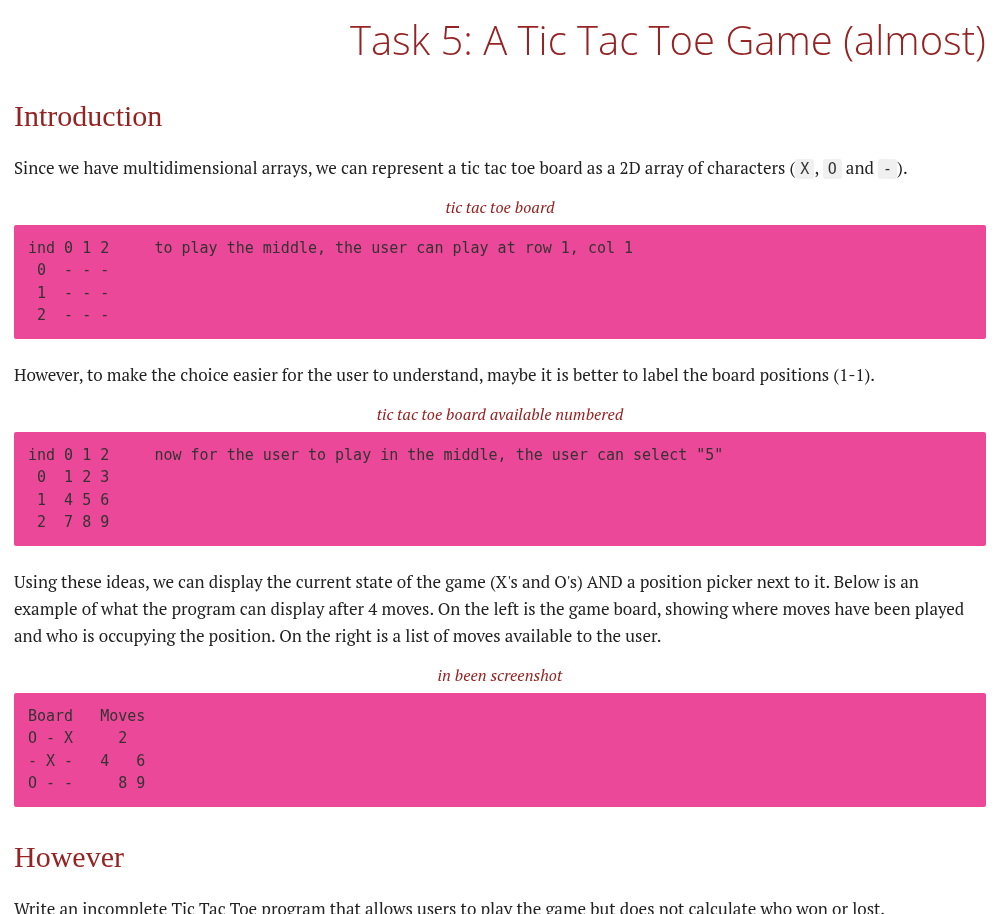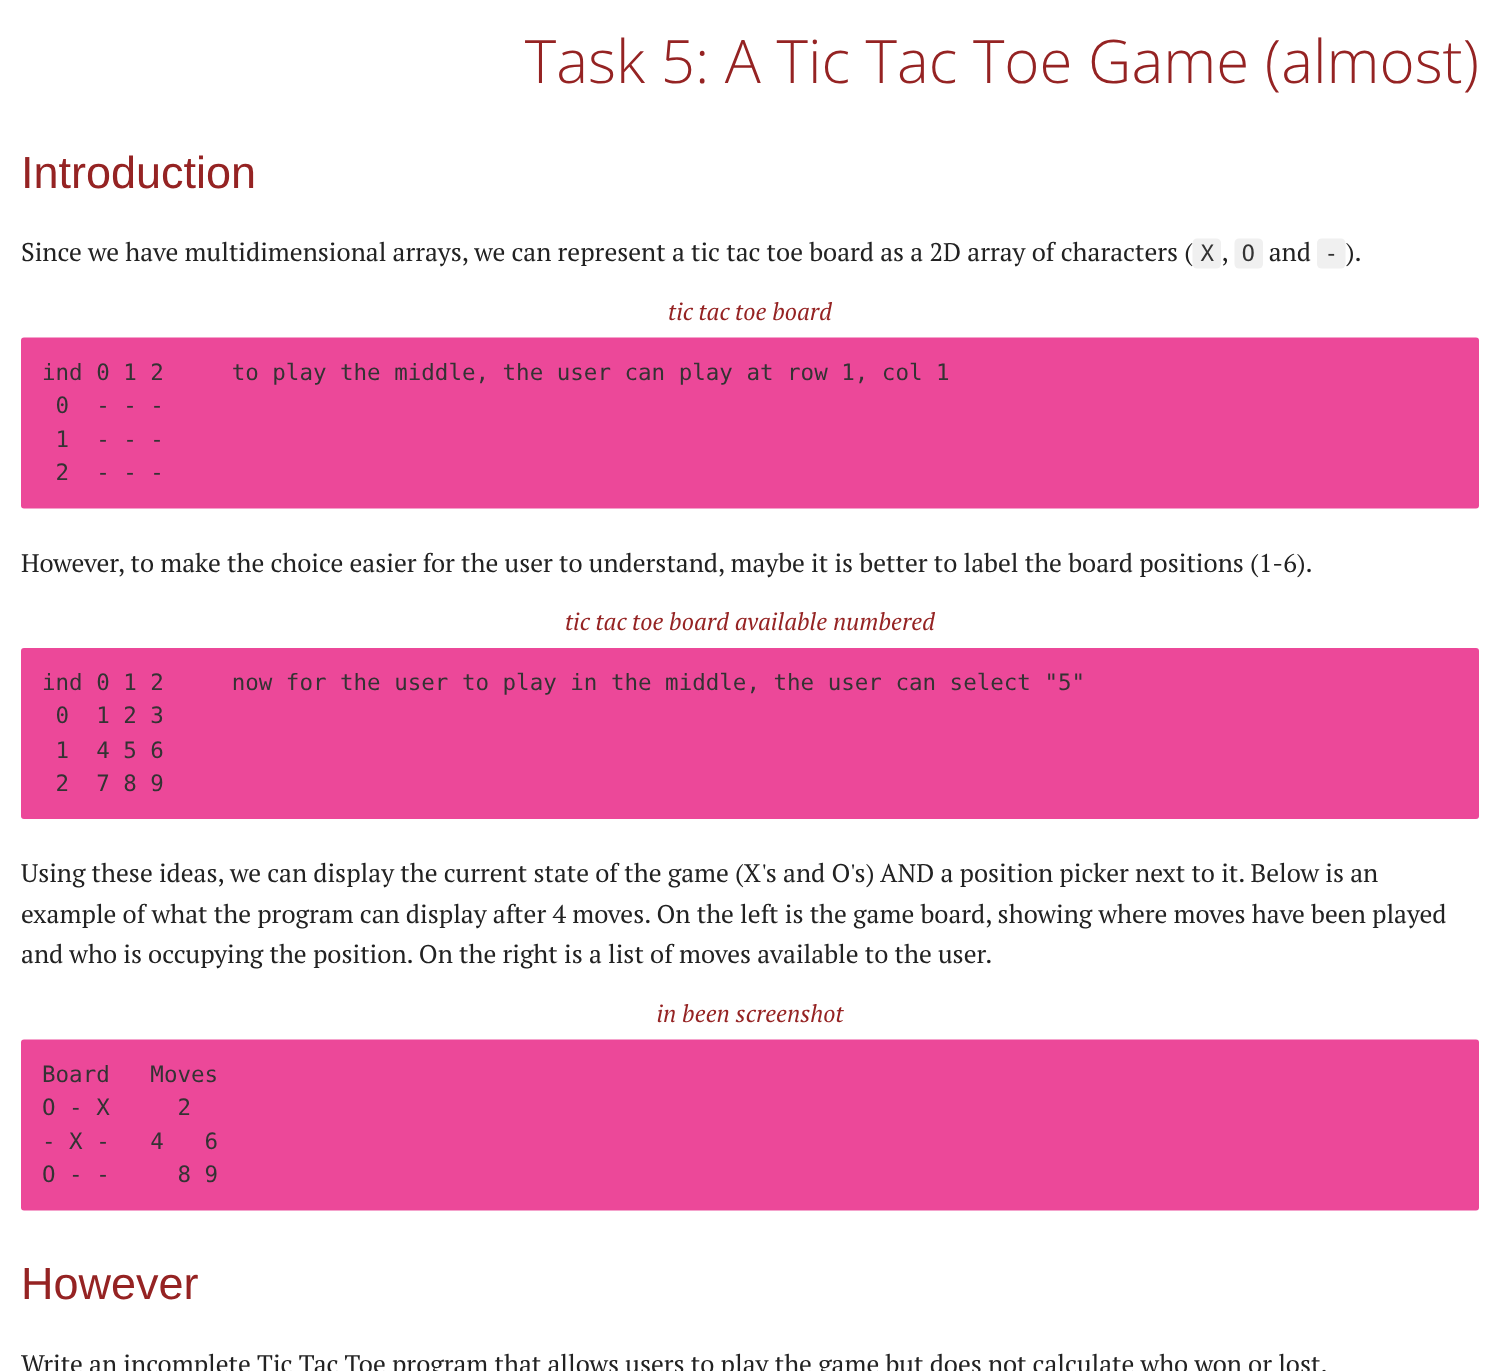--- a/index.html
+++ b/index.html
@@ -18,21 +18,21 @@
     h1 {
       font-family: "Open Sans", "Segoe UI", -apple-system, sans-serif;
       font-weight: 300;
       font-size: 40px;
       color: #952323;
       margin-bottom: 24px;
       line-height: 1.3;
       text-align: right;
     }
     h2 {
-      font-family: Liberation Sans, sans-serif;
+      font-family: Liberation Serif, serif;
       font-weight: 300;
       font-size: 30px;
       color: #952323;
       margin-top: 26px;
       margin-bottom: 14px;
     }
     p {
       font-family: "PT Serif", Georgia, serif;
       font-size: 17px;
       margin-bottom: 14px;
@@ -78,21 +78,21 @@
 <p>
   <span>Since we have multidimensional arrays, we can represent a tic tac toe board as a 2D array of characters (</span><code class="inline">X</code><span>, </span><code class="inline">O</code><span> and </span><code class="inline">-</code><span>).</span>
 </p>
 
 <div class="listing-title">tic tac toe board</div>
 <pre>ind 0 1 2     to play the middle, the user can play at row 1, col 1
  0  - - -
  1  - - -
  2  - - -</pre>
 
-<p>However, to make the choice easier for the user to understand, maybe it is better to label the board positions (1-6).</p>
+<p>However, to make the choice easier for the user to understand, maybe it is better to label the board positions (1-1).</p>
 
 <div class="listing-title">tic tac toe board available numbered</div>
 <pre>ind 0 1 2     now for the user to play in the middle, the user can select "5"
  0  1 2 3
  1  4 5 6
  2  7 8 9</pre>
 
 <p>Using these ideas, we can display the current state of the game (X's and O's) AND a position picker next to it. Below is an example of what the program can display after 4 moves. On the left is the game board, showing where moves have been played and who is occupying the position. On the right is a list of moves available to the user.</p>
 
 <div class="listing-title">in been screenshot</div>

